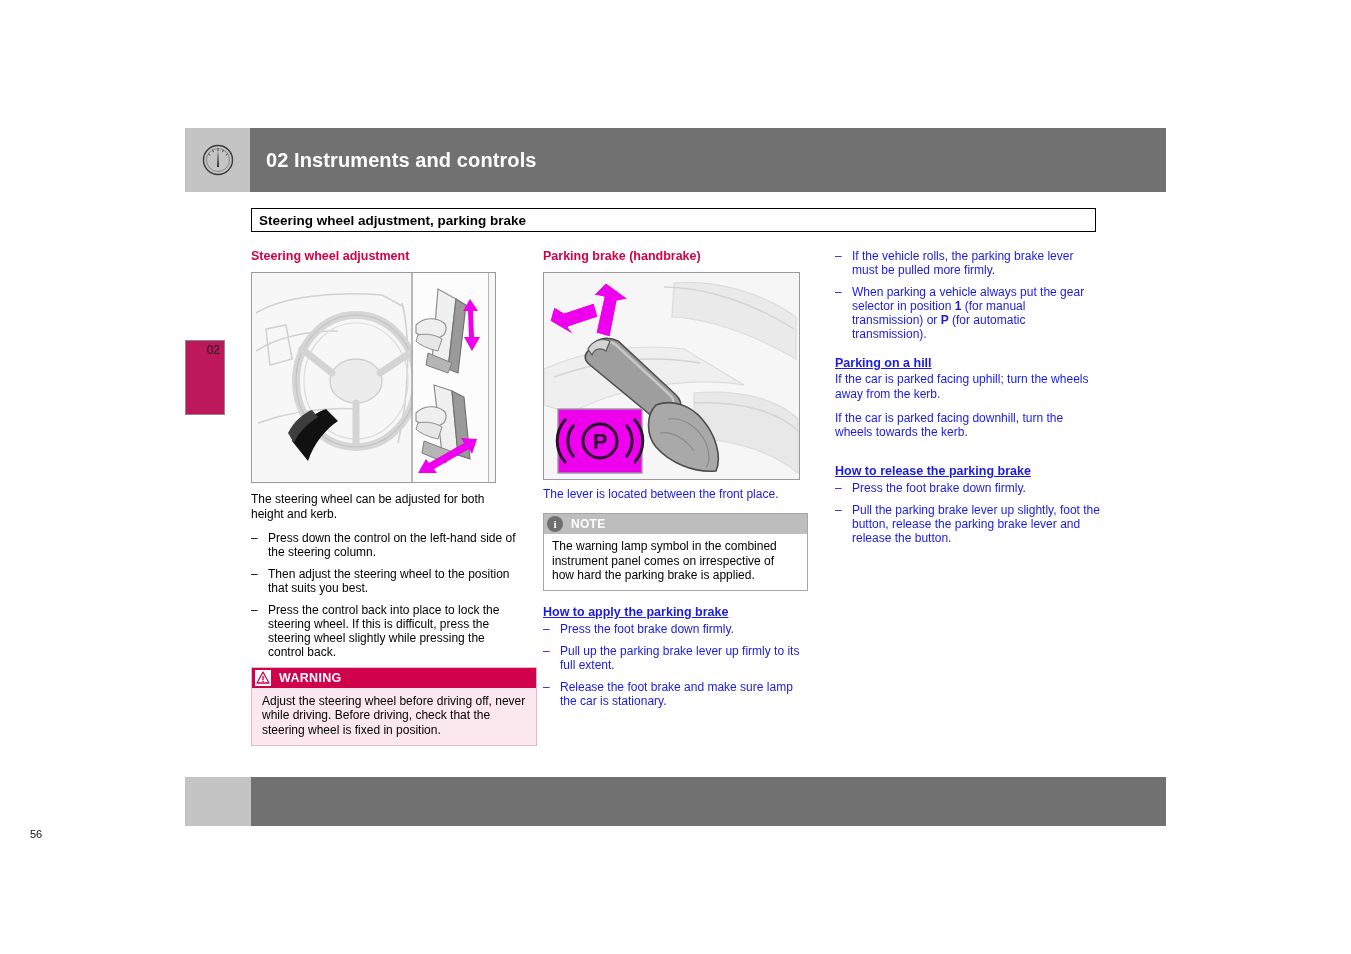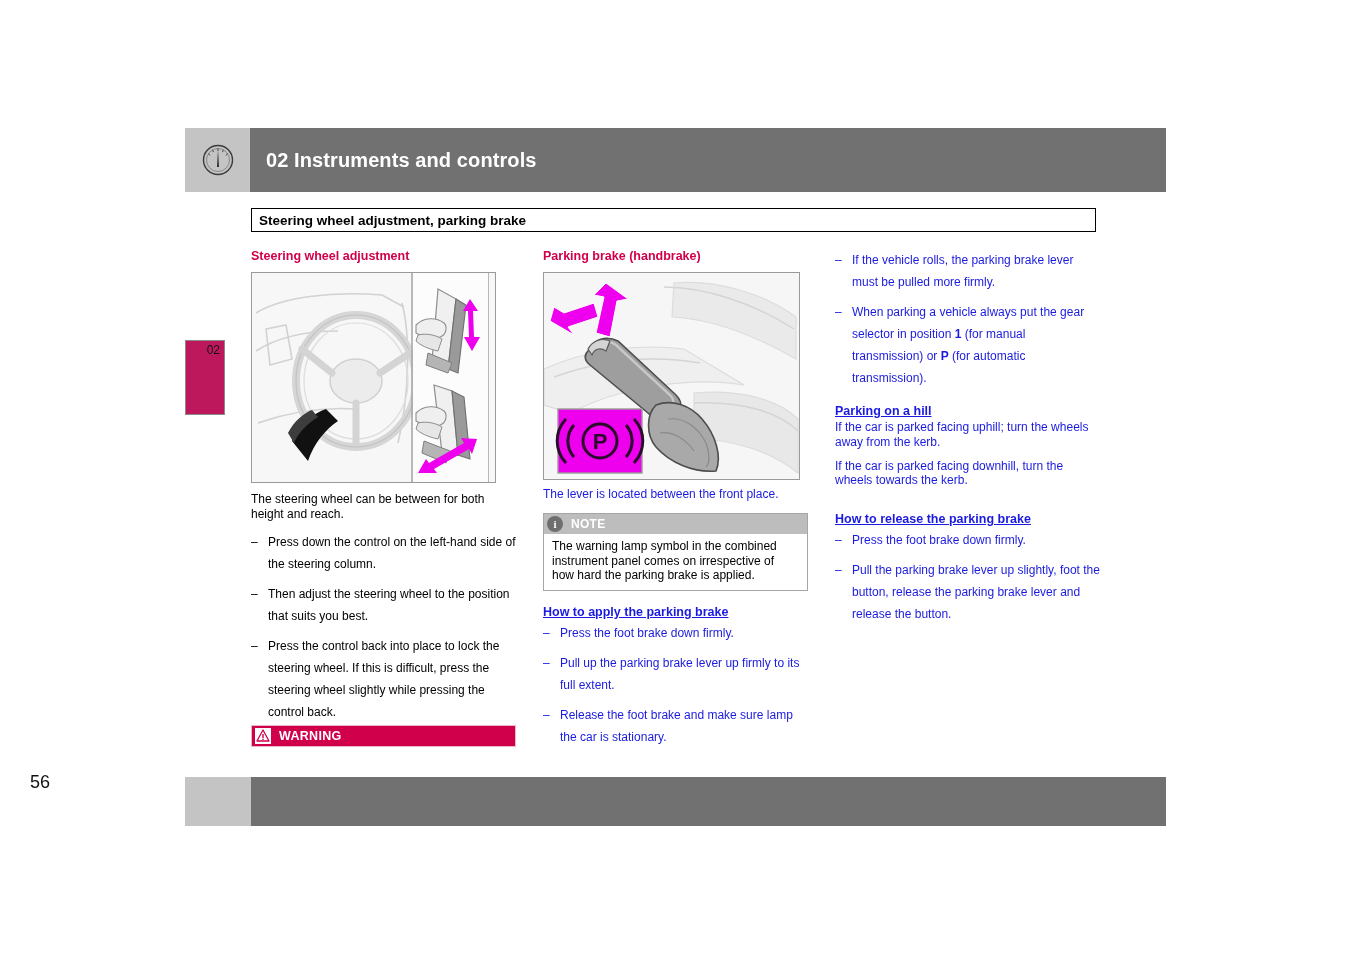--- a/index.html
+++ b/index.html
@@ -92,22 +92,22 @@
     position: absolute;
     left: 185px;
     top: 777px;
     width: 66px;
     height: 49px;
     background: #c4c4c4;
   }
   .footer-page-num {
     position: absolute;
     left: 30px;
-    top: 772px;
-    font-size: 18px;
+    top: 828px;
+    font-size: 11px;
     color: #111111;
   }
   .footer-bar {
     position: absolute;
     left: 251px;
     top: 777px;
     width: 915px;
     height: 49px;
     background: #717171;
   }
@@ -149,21 +149,21 @@
   
   ul.dash {
     list-style: none;
     margin: 0;
     padding: 0;
   }
   ul.dash li {
     position: relative;
     padding-left: 17px;
     font-size: 12px;
-    line-height: 22px;
+    line-height: 14px;
     color: #000000;
     margin-bottom: 8px;
   }
   ul.dash li:last-child { margin-bottom: 0; }
   ul.dash li::before {
     content: "\2013";
     position: absolute;
     left: 0;
     top: 0;
   }
@@ -181,22 +181,22 @@
     width: 245px;
     height: 211px;
   }
   .illus-brake {
     width: 257px;
     height: 208px;
   }
 
   
   .warning-box {
-    margin-top: 2px;
-    width: 265px;
+    margin-top: 8px;
+    width: 286px;
     border: 1px solid #e8b8c6;
     box-sizing: border-box;
     background: #fbe8ee;
   }
   .warning-head {
     background: #d1004b;
     height: 20px;
     display: flex;
     align-items: center;
     padding-left: 3px;
@@ -352,39 +352,40 @@
         <path d="M166 150 C 174 148, 184 150, 190 154 L 186 166 C 176 164, 168 160, 164 156 Z" fill="#e6e6e6" stroke="#8e8e8e" stroke-width="1"></path>
         <path d="M172 168 L 198 178 L 194 190 L 170 180 Z" fill="#b5b5b5" stroke="#7d7d7d" stroke-width="1"></path>
 
         <path d="M166 200 L 174 186 L 177 190 L 212 170 L 209 165 L 225 166 L 220 181 L 217 176 L 182 196 L 185 200 Z" fill="#ee00ee"></path>
       </g>
     </svg>
   </div>
 
   <div class="spacer-sm"></div>
 
-  <p class="body">The steering wheel can be between for both height and reach.</p>
+  <p class="body">The steering wheel can be adjusted for both height and kerb.</p>
 
   <ul class="dash">
     <li>Press down the control on the left-hand side of the steering column.</li>
     <li>Then adjust the steering wheel to the position that suits you best.</li>
     <li>Press the control back into place to lock the steering wheel. If this is difficult, press the steering wheel slightly while pressing the control back.</li>
   </ul>
 
   <div class="warning-box">
     <div class="warning-head">
       <div class="warning-icon-box">
         <svg width="14" height="13" viewBox="0 0 14 13">
           <path d="M7 1 L13 12 L1 12 Z" fill="#ffffff" stroke="#d1004b" stroke-width="1.3" stroke-linejoin="round"></path>
           <rect x="6.3" y="5" width="1.4" height="4" fill="#d1004b"></rect>
           <rect x="6.3" y="9.7" width="1.4" height="1.4" fill="#d1004b"></rect>
         </svg>
       </div>
       <span class="warning-label">WARNING</span>
     </div>
+    <div class="warning-body">Adjust the steering wheel before driving off, never while driving. Before driving, check that the steering wheel is fixed in position.</div>
   </div>
 </div>
 
 <div class="col col-2">
 
   <div class="sec-head">Parking brake (handbrake)</div>
 
   <div class="illus illus-brake">
     <svg width="255" height="206" viewBox="0 0 255 206">
       <rect x="0" y="0" width="255" height="206" fill="#f6f6f6"></rect>

